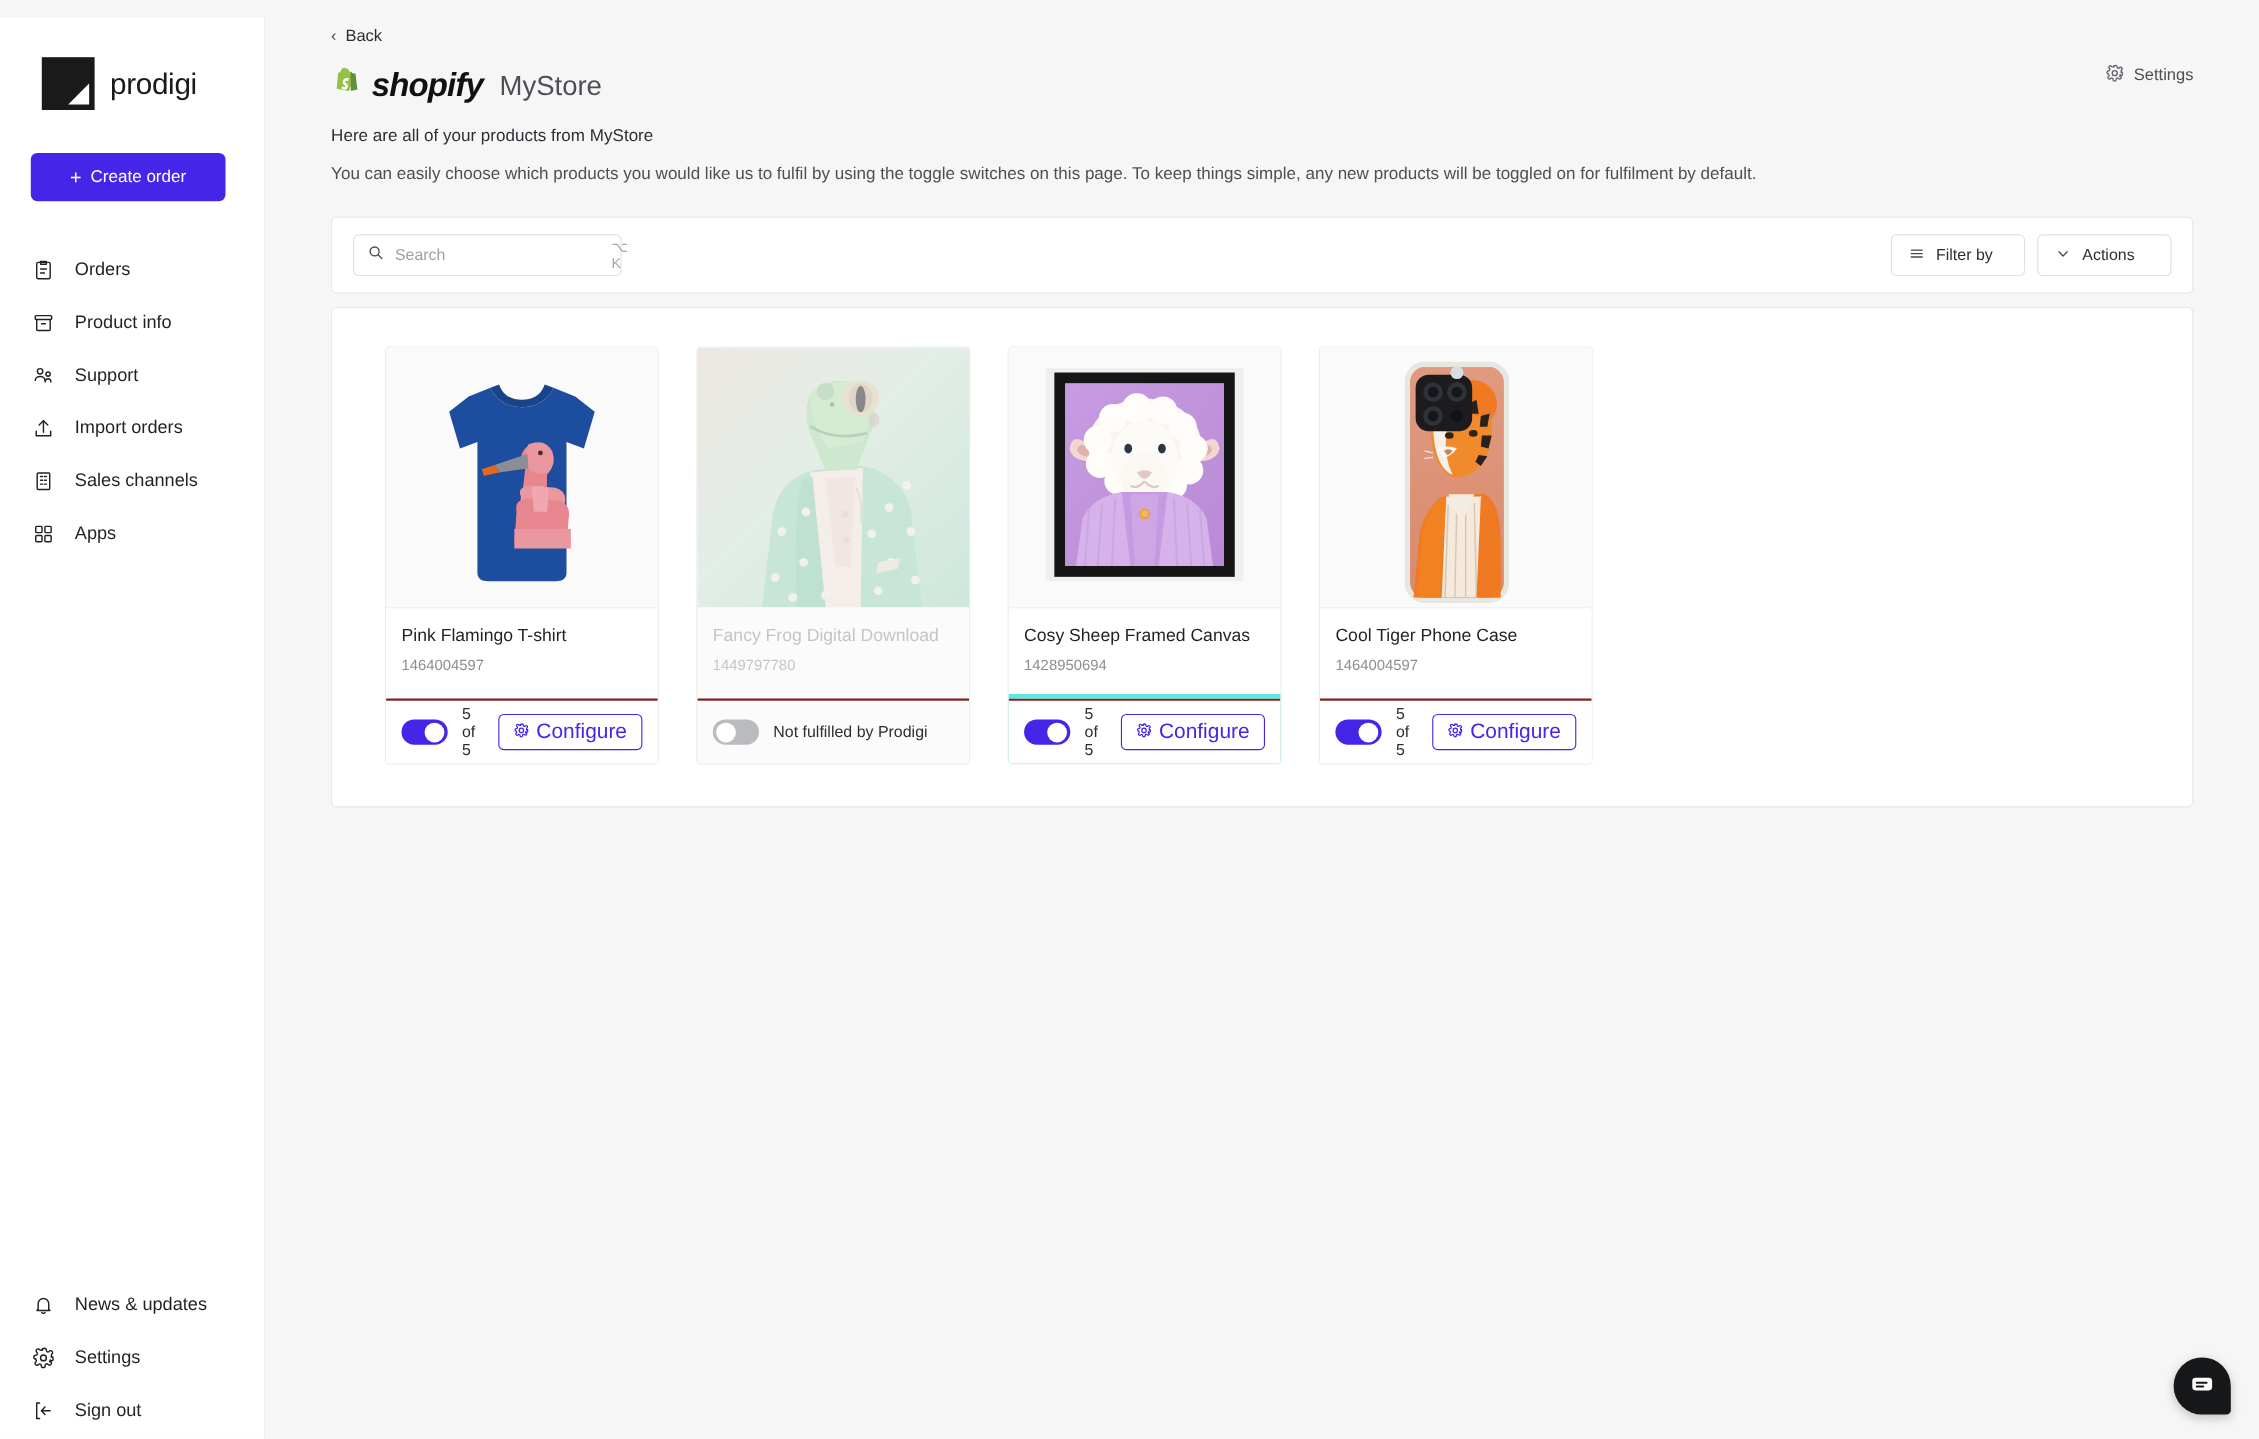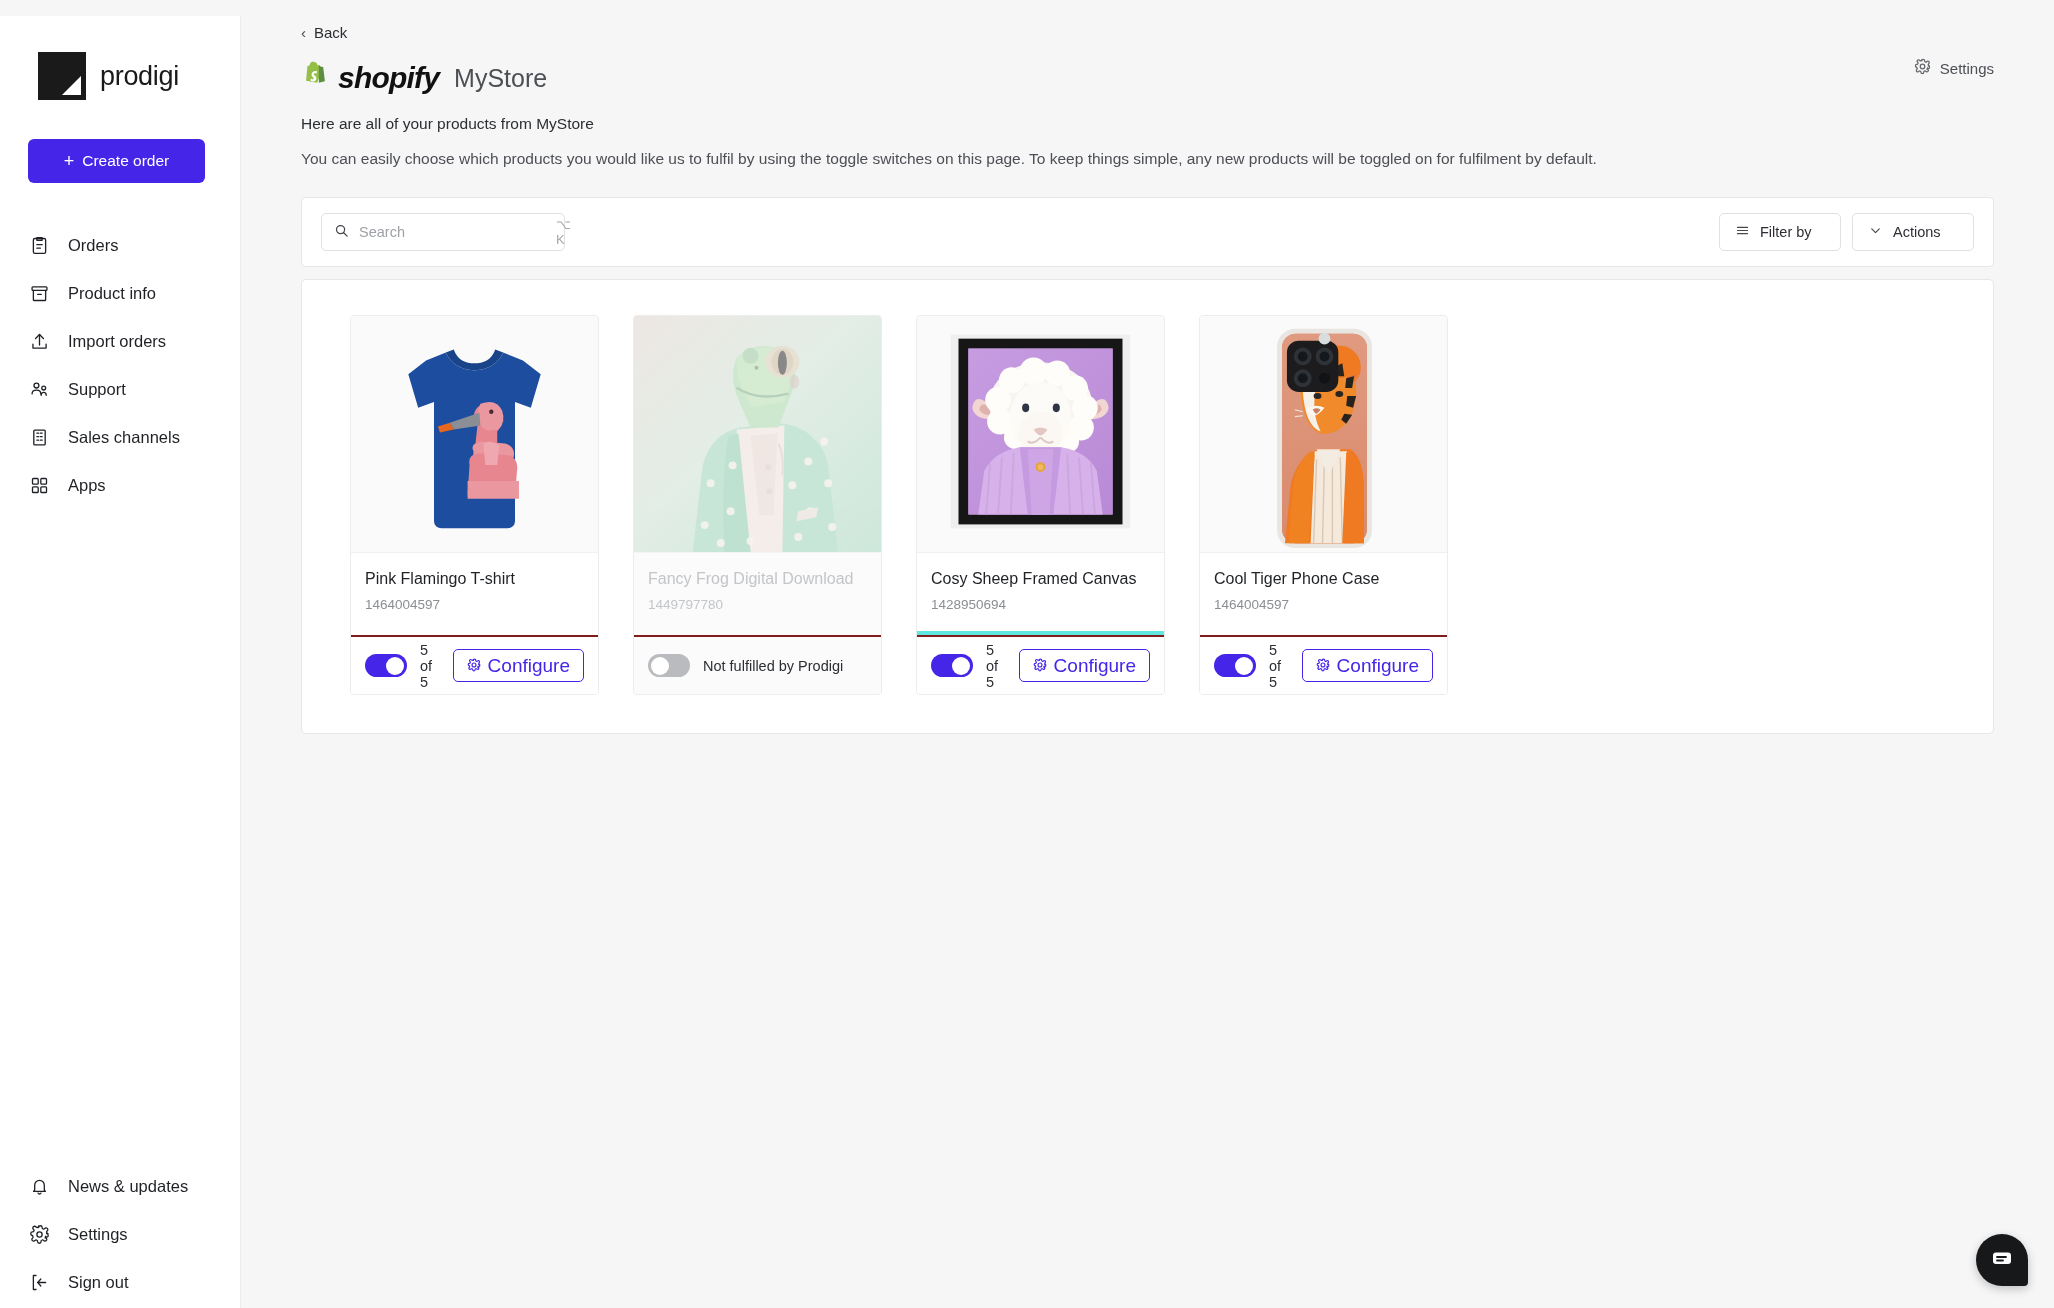--- a/index.html
+++ b/index.html
@@ -242,38 +242,38 @@
               <path d="M5 8.5V19a1 1 0 0 0 1 1h12a1 1 0 0 0 1-1V8.5"></path>
               <path d="M10 13h4"></path>
             </svg>
         </span>
         <span>Product info</span>
       </div>
 
       <div class="nav-item">
         <span class="nav-ico">
           <svg width="21" height="21" viewBox="0 0 24 24" fill="none" stroke="#1f2125" stroke-width="1.5" stroke-linecap="round" stroke-linejoin="round">
-              <path d="M12 16V4"></path>
-              <path d="M7.5 8.5 12 4l4.5 4.5"></path>
-              <path d="M4.5 15v4.5h15V15"></path>
-            </svg>
-        </span>
-        <span>Import orders</span>
-      </div>
-
-      <div class="nav-item">
-        <span class="nav-ico">
-          <svg width="21" height="21" viewBox="0 0 24 24" fill="none" stroke="#1f2125" stroke-width="1.5" stroke-linecap="round" stroke-linejoin="round">
               <circle cx="8.5" cy="7.5" r="2.8"></circle>
               <path d="M3.5 17c0-2.5 2.2-4.2 5-4.2s5 1.7 5 4.2"></path>
               <circle cx="16.8" cy="10.4" r="2.2"></circle>
               <path d="M13.9 18.6c0-2 1.3-3.3 2.9-3.3s2.9 1.3 2.9 3.3"></path>
             </svg>
         </span>
         <span>Support</span>
+      </div>
+
+      <div class="nav-item">
+        <span class="nav-ico">
+          <svg width="21" height="21" viewBox="0 0 24 24" fill="none" stroke="#1f2125" stroke-width="1.5" stroke-linecap="round" stroke-linejoin="round">
+              <path d="M12 16V4"></path>
+              <path d="M7.5 8.5 12 4l4.5 4.5"></path>
+              <path d="M4.5 15v4.5h15V15"></path>
+            </svg>
+        </span>
+        <span>Import orders</span>
       </div>
 
       <div class="nav-item">
         <span class="nav-ico">
           <svg width="21" height="21" viewBox="0 0 24 24" fill="none" stroke="#1f2125" stroke-width="1.5" stroke-linecap="round" stroke-linejoin="round">
               <rect x="5.5" y="3.5" width="13" height="17" rx="1"></rect>
               <path d="M9 7h2M13 7h2M9 11h2M13 11h2M9 15h2M13 15h2"></path>
             </svg>
         </span>
         <span>Sales channels</span>

